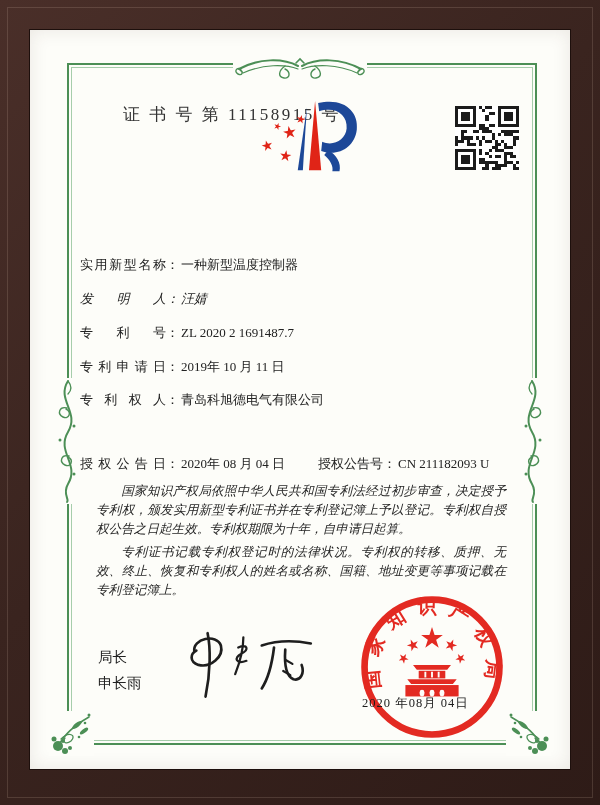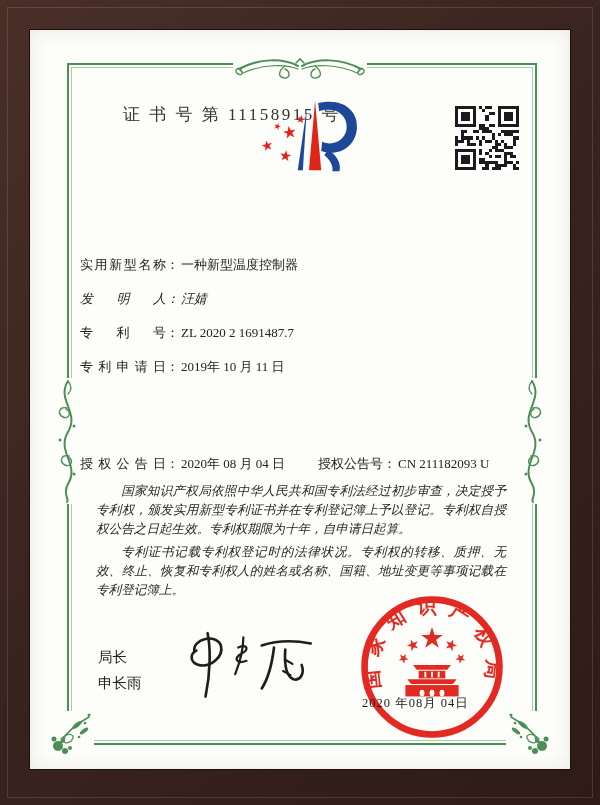--- a/index.html
+++ b/index.html
@@ -271,20 +271,23 @@
   </div>
   <div class="abs frow" style="top:290px;font-style:italic;">
     <span class="flabel">发明人</span><span>：</span><span class="fvalue">汪婧</span>
   </div>
   <div class="abs frow" style="top:324px;">
     <span class="flabel">专利号</span><span>：</span><span class="fvalue">ZL 2020 2 1691487.7</span>
   </div>
   <div class="abs frow" style="top:358px;">
     <span class="flabel">专利申请日</span><span>：</span><span class="fvalue">2019年 10 月 11 日</span>
   </div>
+  <div class="abs frow" style="top:391px;">
+    <span class="flabel">专利权人</span><span>：</span><span class="fvalue">青岛科旭德电气有限公司</span>
+  </div>
   <div class="abs frow" style="top:455px;">
     <span class="flabel">授权公告日</span><span>：</span><span class="fvalue">2020年 08 月 04 日</span>
     <span style="position:absolute;left:238px;"><span>授权公告号</span><span>：</span><span class="fvalue">CN 211182093 U</span></span>
   </div>
 
   <div class="abs" id="body-text">
     <p>国家知识产权局依照中华人民共和国专利法经过初步审查，决定授予专利权，颁发实用新型专利证书并在专利登记簿上予以登记。专利权自授权公告之日起生效。专利权期限为十年，自申请日起算。</p>
     <p>专利证书记载专利权登记时的法律状况。专利权的转移、质押、无效、终止、恢复和专利权人的姓名或名称、国籍、地址变更等事项记载在专利登记簿上。</p>
   </div>
 

